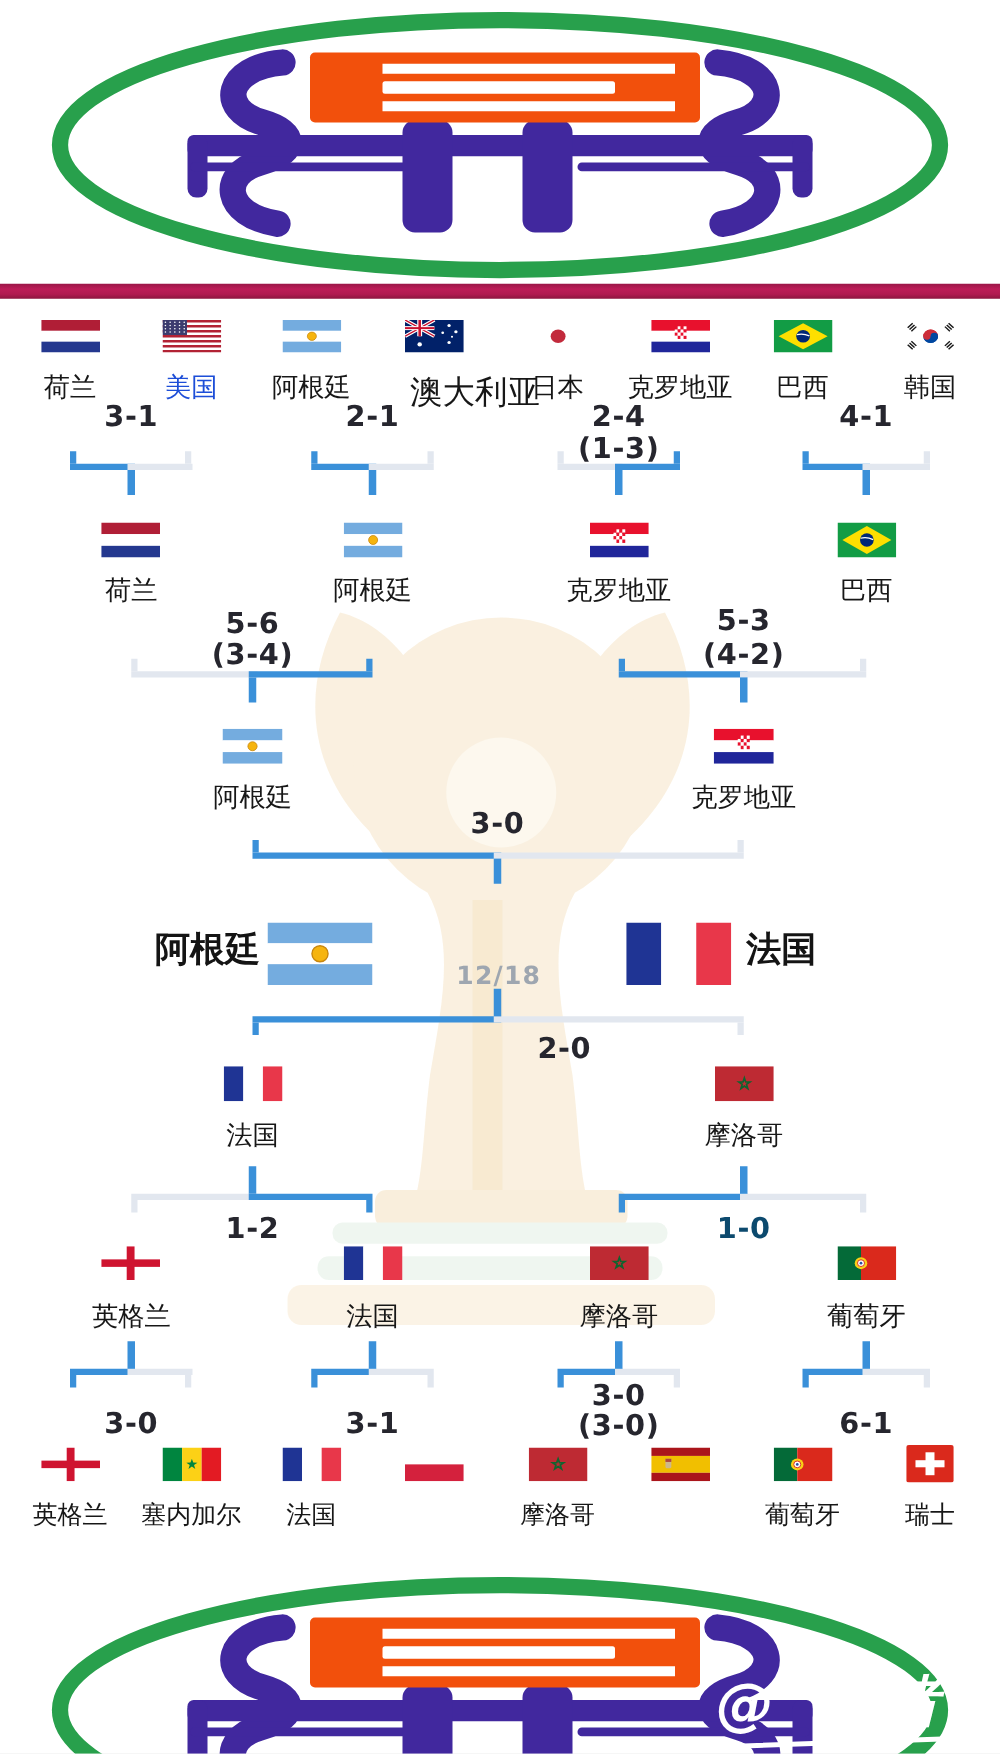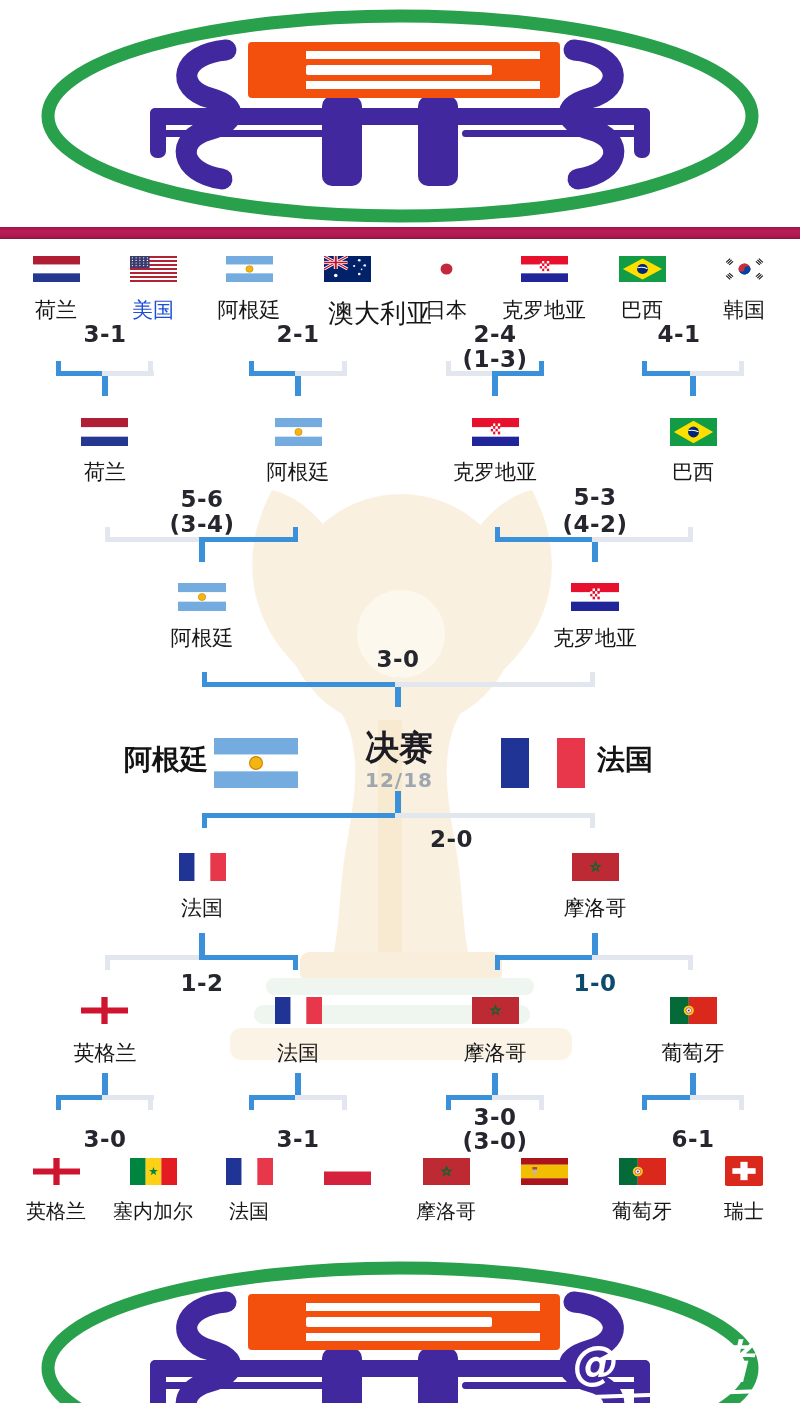--- a/index.html
+++ b/index.html
@@ -71,21 +71,20 @@
   <div id="bracket">
     <div class="final-name home">阿根廷</div>
     <div id="final-home-flag">
         <svg width="84" height="50" viewBox="0 0 60 36" preserveAspectRatio="none">
           <rect width="60" height="12" fill="#74ACDF"></rect>
           <rect y="12" width="60" height="12" fill="#ffffff"></rect>
           <rect y="24" width="60" height="12" fill="#74ACDF"></rect>
           <circle cx="30" cy="18" r="4.6" fill="#F6B40E" stroke="#C8870F" stroke-width="0.8"></circle>
         </svg>
       </div>
-    <div class="final-title">决赛</div>
     <div class="final-date">12/18</div>
     <div id="final-away-flag">
         <svg width="84" height="50" viewBox="0 0 60 36" preserveAspectRatio="none">
           <rect width="20" height="36" fill="#1F3494"></rect>
           <rect x="20" width="20" height="36" fill="#ffffff"></rect>
           <rect x="40" width="20" height="36" fill="#E8374A"></rect>
         </svg>
       </div>
     <div class="final-name away">法国</div>
   <div style="left: 33px; top: 256px; width: 47px; height: 26px; line-height: 0;">
@@ -241,21 +240,21 @@
           </g>
           <g transform="translate(49,28) rotate(135)" fill="#1a1a1a">
             <rect x="-3.6" y="-3.4" width="7.2" height="1.5"></rect>
             <rect x="-3.6" y="-0.75" width="7.2" height="1.5"></rect>
             <rect x="-3.6" y="1.9" width="7.2" height="1.5"></rect>
           </g>
         </svg>
       </div>
       <div style="left: 557px; top: 296px; width: 170px; text-align: center; font-size: 21px; font-weight: 500; color: rgb(23, 23, 23);">巴西</div>
       <div style="left: 659px; top: 296px; width: 170px; text-align: center; font-size: 21px; font-weight: 500; color: rgb(23, 23, 23);">韩国</div>
-      <div style="left: 604px; top: 321px; width: 150px; text-align: center; font-size: 23px; font-weight: 700; color: rgb(38, 38, 46); letter-spacing: 0.5px;">4-1</div>
+      <div style="left: 618px; top: 321px; width: 150px; text-align: center; font-size: 23px; font-weight: 700; color: rgb(38, 38, 46); letter-spacing: 0.5px;">4-1</div>
       <div style="left: 642px; top: 371px; width: 54px; height: 5px; background: rgb(58, 144, 217);"></div>
       <div style="left: 690px; top: 371px; width: 54px; height: 5px; background: rgb(226, 231, 239);"></div>
       <div style="left: 642px; top: 361px; width: 5px; height: 10px; background: rgb(58, 144, 217);"></div>
       <div style="left: 739px; top: 361px; width: 5px; height: 10px; background: rgb(226, 231, 239);"></div>
       <div style="left: 690px; top: 376px; width: 6px; height: 20px; background: rgb(58, 144, 217);"></div>
       <div style="left: 81px; top: 418px; width: 47px; height: 28px; line-height: 0;">
         <svg width="47" height="28" viewBox="0 0 60 36" preserveAspectRatio="none">
           <rect width="60" height="12" fill="#B01E36"></rect>
           <rect y="12" width="60" height="12" fill="#ffffff"></rect>
           <rect y="24" width="60" height="12" fill="#24388F"></rect>

